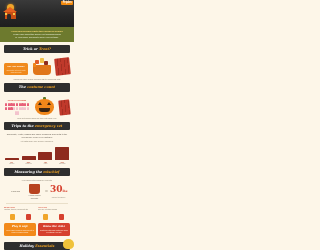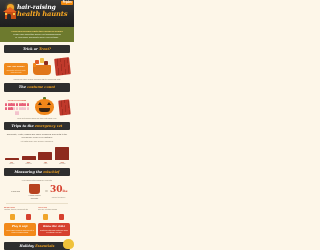--- a/index.html
+++ b/index.html
@@ -300,24 +300,20 @@
 
   <div class="header">
     <div class="header-sky"></div>
     <div class="moon"></div>
     <div class="house">
       <div class="roof"></div>
       <div class="body"></div>
       <div class="win l"></div>
       <div class="win r"></div>
       <div class="door"></div>
-    </div>
-    <div class="title-wrap">
-      <div class="title-1">hair-raising</div>
-      <div class="title-2">health haunts</div>
     </div>
     <div class="brand-tag">Petplan</div>
   </div>
 
   <div class="subband">
     <div class="line em">Avoid unnecessary frights this Halloween season.</div>
     <div class="line">Learn more about the spooky pet hazards lurking</div>
     <div class="line">in your home and how to keep your pet safe.</div>
   </div>
 

